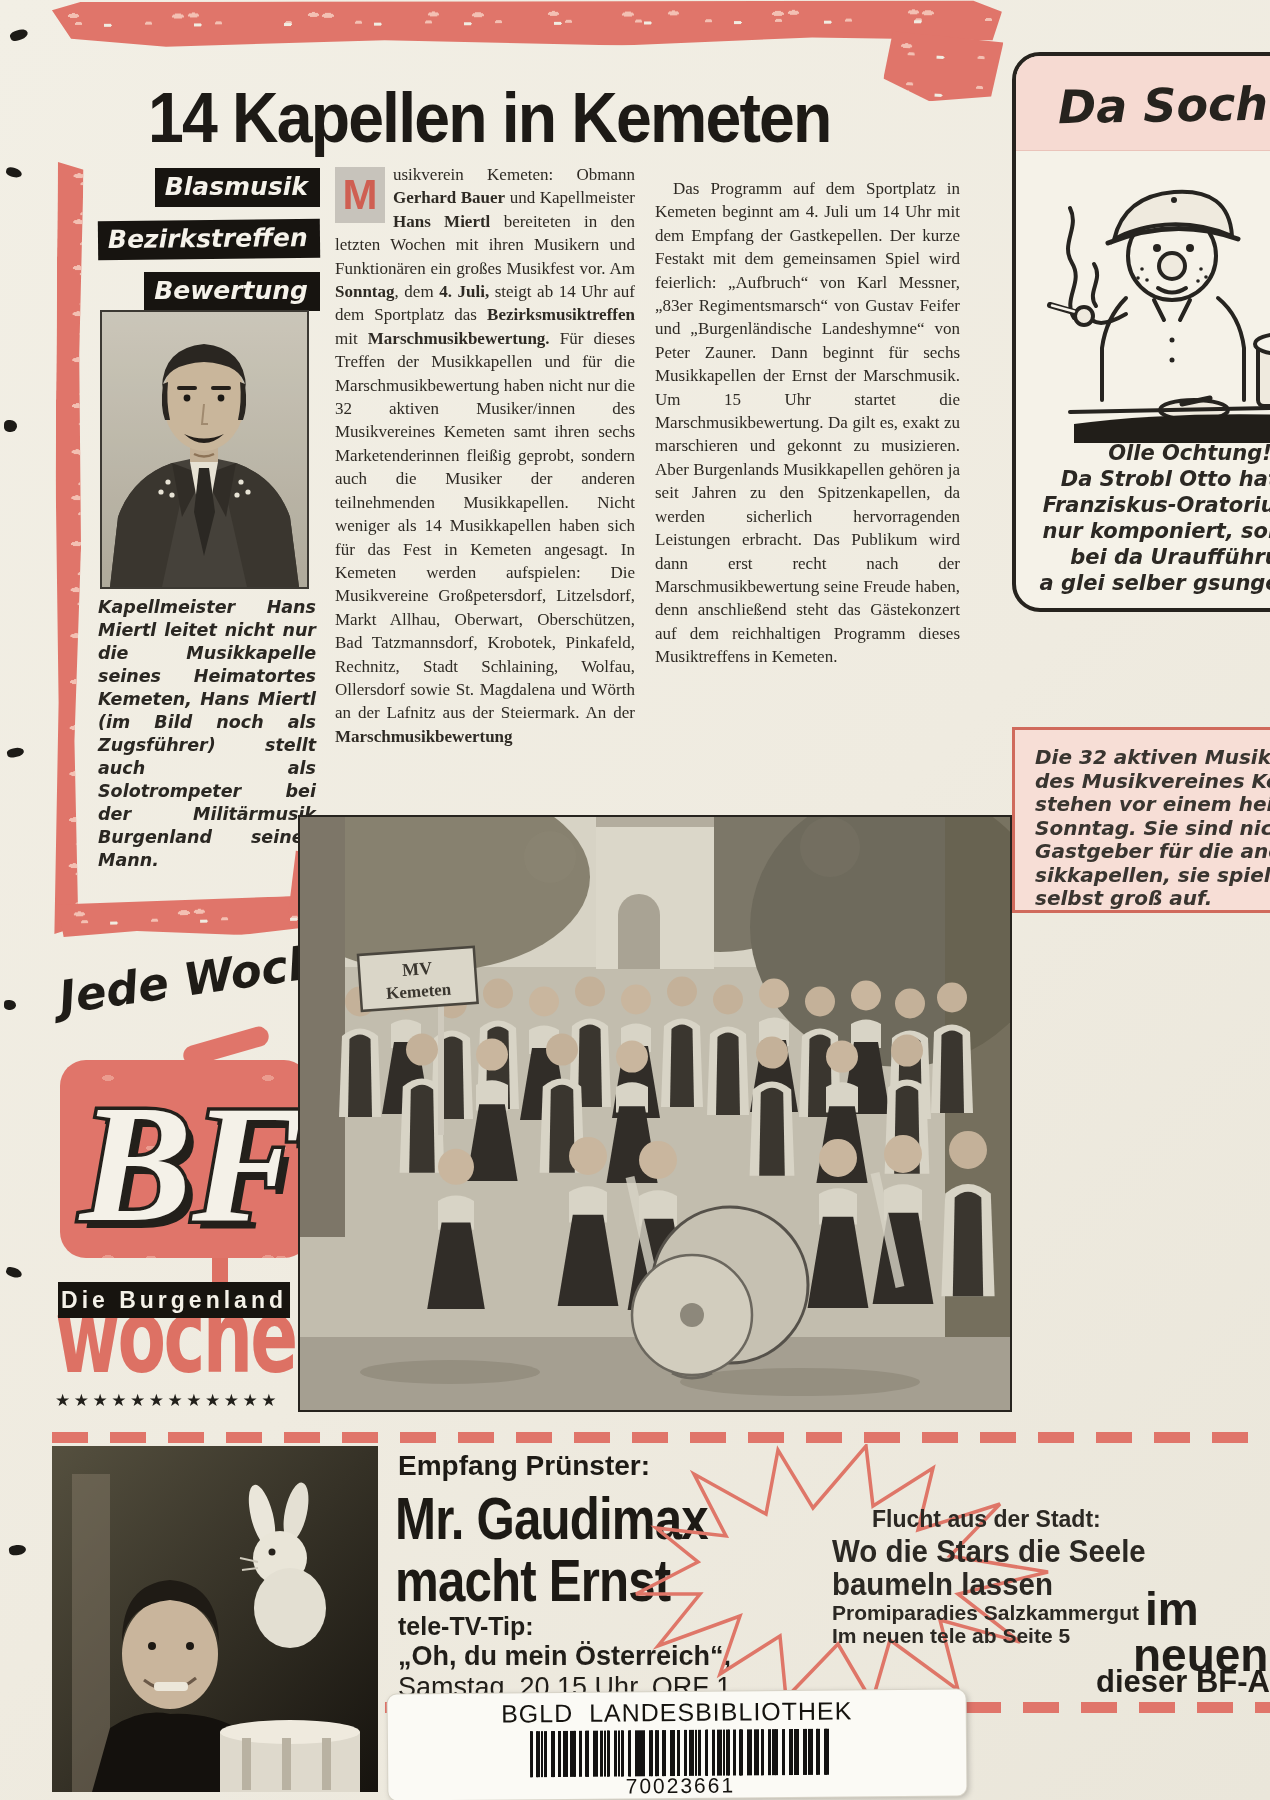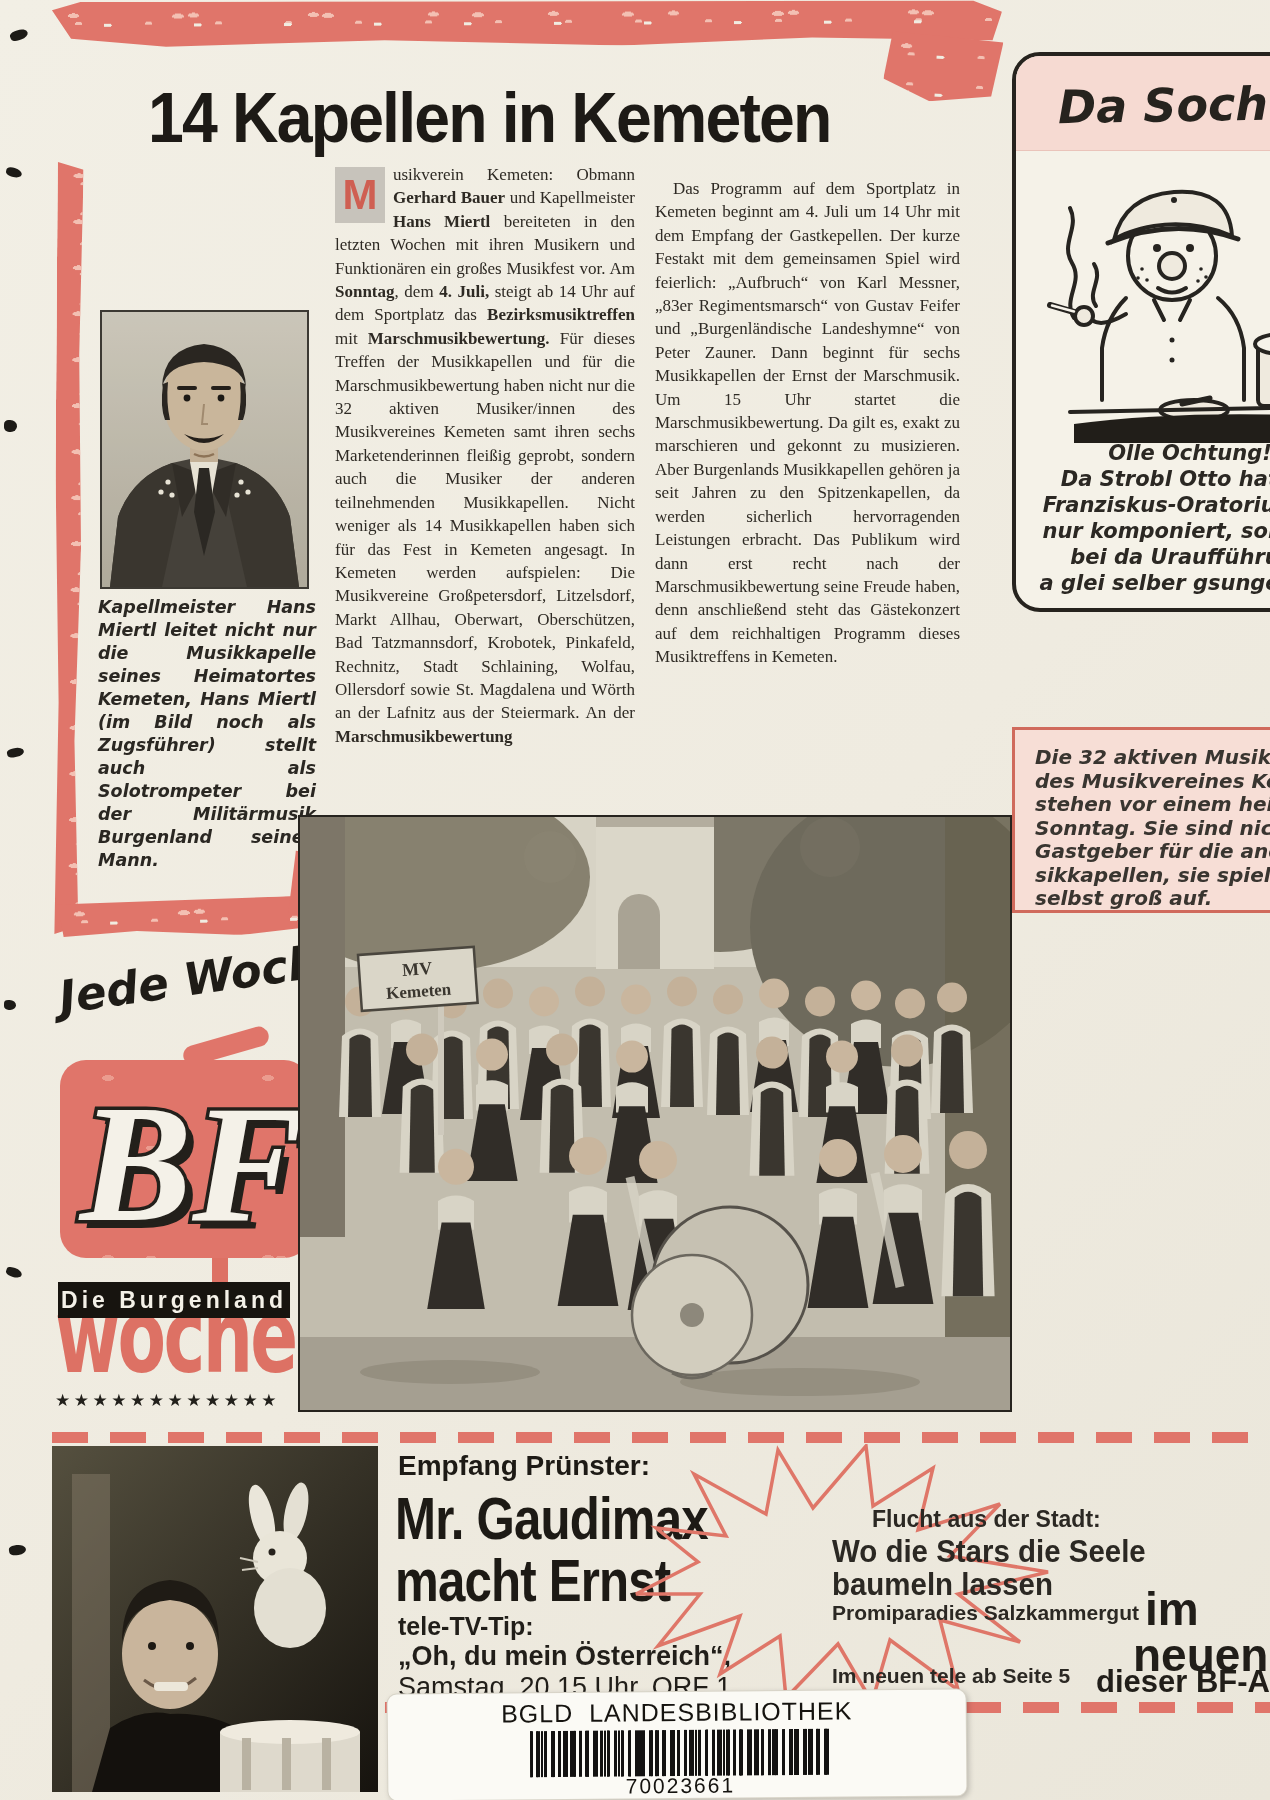--- a/index.html
+++ b/index.html
@@ -92,21 +92,21 @@
   #tv-h1{top:1484px;} #tv-h2{top:1546px;}
   #tip-label{left:398px;top:1612px;font-weight:bold;font-size:25px;white-space:nowrap;}
   #tip-l1{left:398px;top:1641px;font-weight:bold;font-size:27px;white-space:nowrap;}
   #tip-l2{left:398px;top:1672px;font-weight:normal;font-size:27px;white-space:nowrap;}
   #starburst-svg{left:628px;top:1444px;width:432px;height:264px;}
   .sb{color:#2b2823;white-space:nowrap;font-weight:bold;}
   #sb-kicker{left:832px;top:1506px;font-size:23px;margin-left:40px;}
   #sb-t1{left:832px;top:1534px;font-size:31px;transform:scaleX(.95);transform-origin:0 0;}
   #sb-t2{left:832px;top:1567px;font-size:31px;transform:scaleX(.95);transform-origin:0 0;}
   #sb-s1{left:832px;top:1601px;font-size:21px;}
-  #sb-s2{left:832px;top:1664px;font-size:21px;}
+  #sb-s2{left:832px;top:1624px;font-size:21px;}
   #promo-0{left:1145px;top:1582px;font-weight:bold;font-size:46px;white-space:nowrap;}
   #promo-1{left:1133px;top:1628px;font-weight:bold;font-size:46px;white-space:nowrap;}
   #promo-2{left:1096px;top:1664px;font-weight:bold;font-size:31px;white-space:nowrap;}
   
   #sticker{left:388px;top:1692px;width:578px;height:106px;background:#fbfaf5;border-radius:9px;
     transform:rotate(-.5deg);box-shadow:0 0 0 1px #d8d4c8,2px 2px 6px rgba(0,0,0,.25);z-index:5;}
   #sticker-label{position:absolute;left:0;top:6px;width:100%;text-align:center;
     font-size:25px;color:#15130f;letter-spacing:1px;word-spacing:8px;white-space:nowrap;}
   #barcode{position:absolute;left:142px;top:38px;width:300px;height:46px;
     background:
@@ -133,20 +133,25 @@
   <div class="abs mark" style="left:10px;top:30px;width:18px;height:10px;transform:rotate(-20deg);"></div>
   <div class="abs mark" style="left:6px;top:168px;width:16px;height:9px;transform:rotate(15deg);"></div>
   <div class="abs mark" style="left:4px;top:420px;width:13px;height:12px;"></div>
   <div class="abs mark" style="left:7px;top:748px;width:17px;height:9px;transform:rotate(-12deg);"></div>
   <div class="abs mark" style="left:4px;top:1000px;width:12px;height:10px;"></div>
   <div class="abs mark" style="left:6px;top:1268px;width:16px;height:9px;transform:rotate(18deg);"></div>
   <div class="abs mark" style="left:9px;top:1545px;width:17px;height:10px;transform:rotate(-8deg);"></div>
 
   <div class="abs" id="headline">14 Kapellen in Kemeten</div>
 
+  <div class="abs" id="tags">
+    <div class="tag">Blasmusik</div>
+    <div class="tag">Bezirkstreffen</div>
+    <div class="tag">Bewertung</div>
+  </div>
 
   <div class="abs" id="portrait">
     <svg width="205" height="275" viewBox="0 0 205 275">
       <defs>
         <linearGradient id="pbg" x1="0" y1="0" x2="0" y2="1">
           <stop offset="0" stop-color="#d8d4c6"></stop>
             <stop offset="1" stop-color="#b9b4a4"></stop>
         </linearGradient>
       </defs>
       <rect width="205" height="275" fill="url(#pbg)"></rect>

